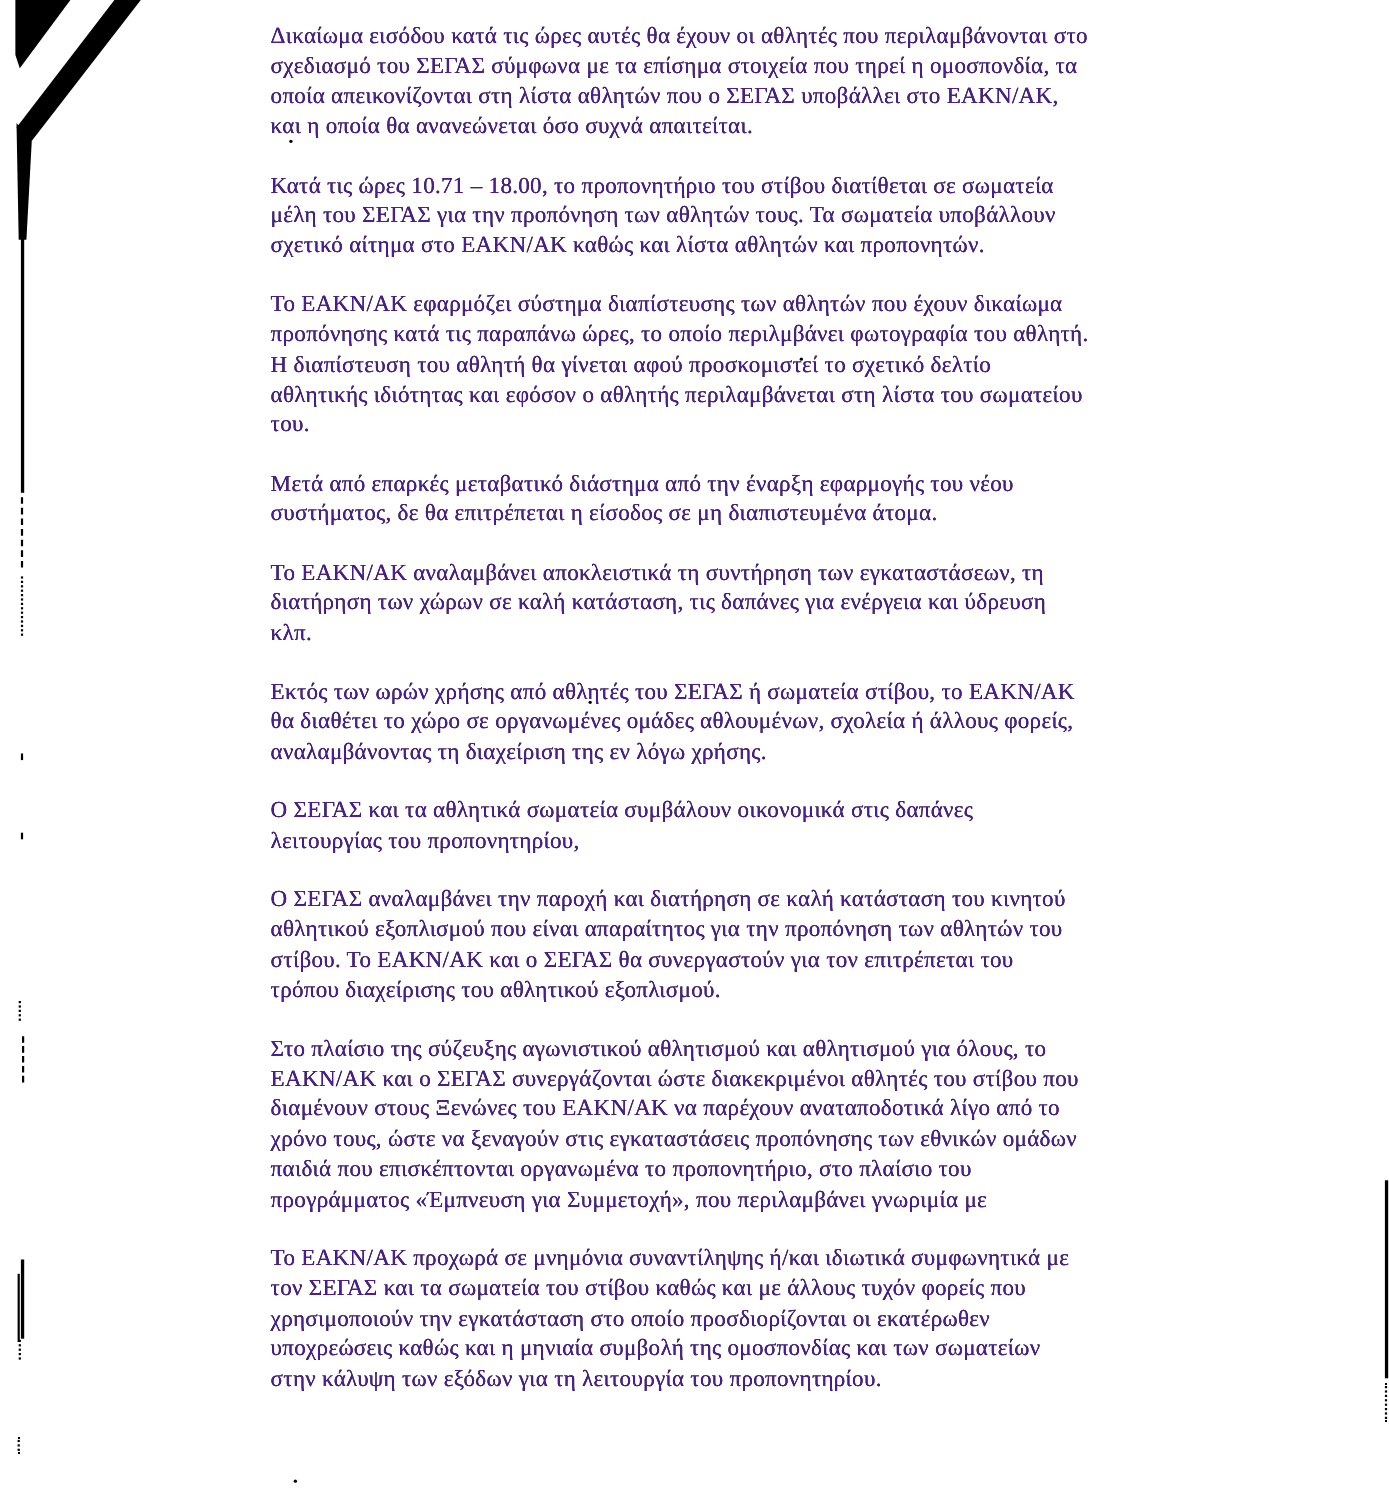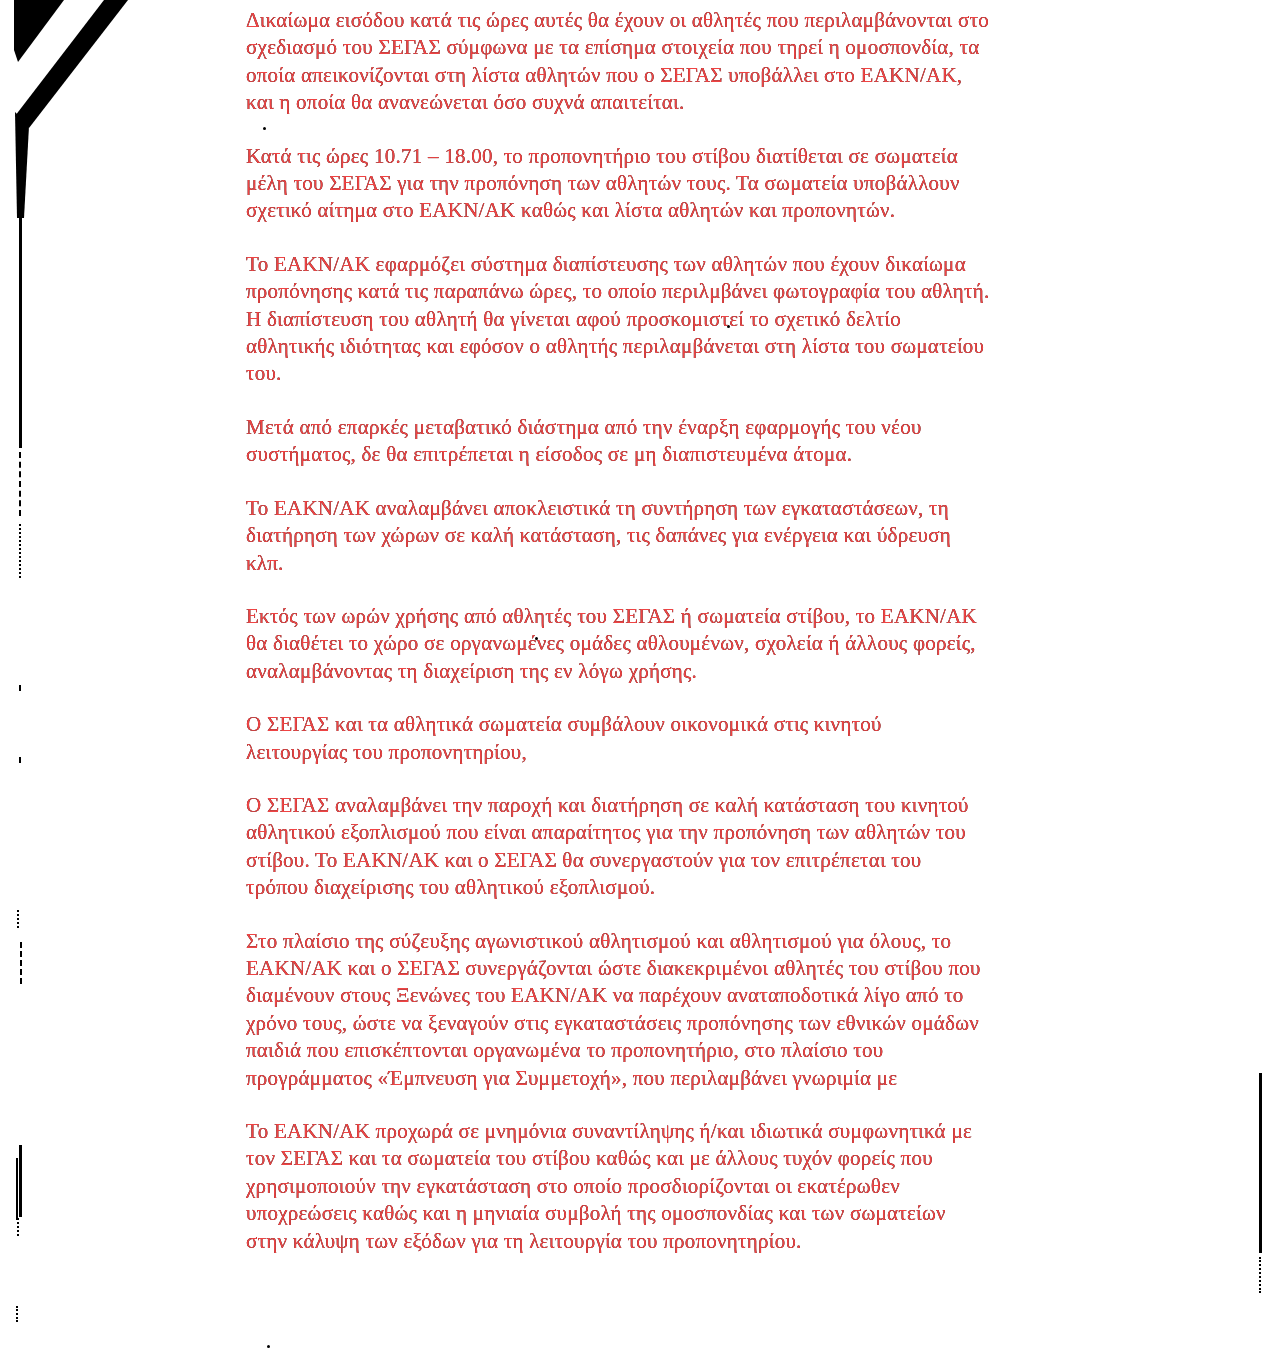--- a/index.html
+++ b/index.html
@@ -15,25 +15,25 @@
     overflow: hidden;
     font-family: "Liberation Serif", "DejaVu Serif", serif;
   }
   .content {
     position: absolute;
     left: 246px;
     top: 7px;
     width: 860px;
   }
   .content p {
-    margin: 0 0 26px 0;
+    margin: 12px 0 26px 0;
     font-size: 21px;
     line-height: 27.4px;
     letter-spacing: 0.25px;
-    color: #ef4444;
+    color: #4c1d95;
     white-space: pre;
     text-shadow: 0 0 0.6px #000;
   }
   
   .art {
     position: absolute;
     background: #000;
   }
   .vdash {
     position: absolute;
@@ -105,21 +105,21 @@
 αθλητικής ιδιότητας και εφόσον ο αθλητής περιλαμβάνεται στη λίστα του σωματείου
 του.</p>
     <p>Μετά από επαρκές μεταβατικό διάστημα από την έναρξη εφαρμογής του νέου
 συστήματος, δε θα επιτρέπεται η είσοδος σε μη διαπιστευμένα άτομα.</p>
     <p>Το ΕΑΚΝ/ΑΚ αναλαμβάνει αποκλειστικά τη συντήρηση των εγκαταστάσεων, τη
 διατήρηση των χώρων σε καλή κατάσταση, τις δαπάνες για ενέργεια και ύδρευση
 κλπ.</p>
     <p>Εκτός των ωρών χρήσης από αθλητές του ΣΕΓΑΣ ή σωματεία στίβου, το ΕΑΚΝ/ΑΚ
 θα διαθέτει το χώρο σε οργανωμένες ομάδες αθλουμένων, σχολεία ή άλλους φορείς,
 αναλαμβάνοντας τη διαχείριση της εν λόγω χρήσης.</p>
-    <p>Ο ΣΕΓΑΣ και τα αθλητικά σωματεία συμβάλουν οικονομικά στις κινητού
+    <p>Ο ΣΕΓΑΣ και τα αθλητικά σωματεία συμβάλουν οικονομικά στις δαπάνες
 λειτουργίας του προπονητηρίου,</p>
     <p>Ο ΣΕΓΑΣ αναλαμβάνει την παροχή και διατήρηση σε καλή κατάσταση του κινητού
 αθλητικού εξοπλισμού που είναι απαραίτητος για την προπόνηση των αθλητών του
 στίβου. Το ΕΑΚΝ/ΑΚ και ο ΣΕΓΑΣ θα συνεργαστούν για τον επιτρέπεται του
 τρόπου διαχείρισης του αθλητικού εξοπλισμού.</p>
     <p>Στο πλαίσιο της σύζευξης αγωνιστικού αθλητισμού και αθλητισμού για όλους, το
 ΕΑΚΝ/ΑΚ και ο ΣΕΓΑΣ συνεργάζονται ώστε διακεκριμένοι αθλητές του στίβου που
 διαμένουν στους Ξενώνες του ΕΑΚΝ/ΑΚ να παρέχουν αναταποδοτικά λίγο από το
 χρόνο τους, ώστε να ξεναγούν στις εγκαταστάσεις προπόνησης των εθνικών ομάδων
 παιδιά που επισκέπτονται οργανωμένα το προπονητήριο, στο πλαίσιο του

